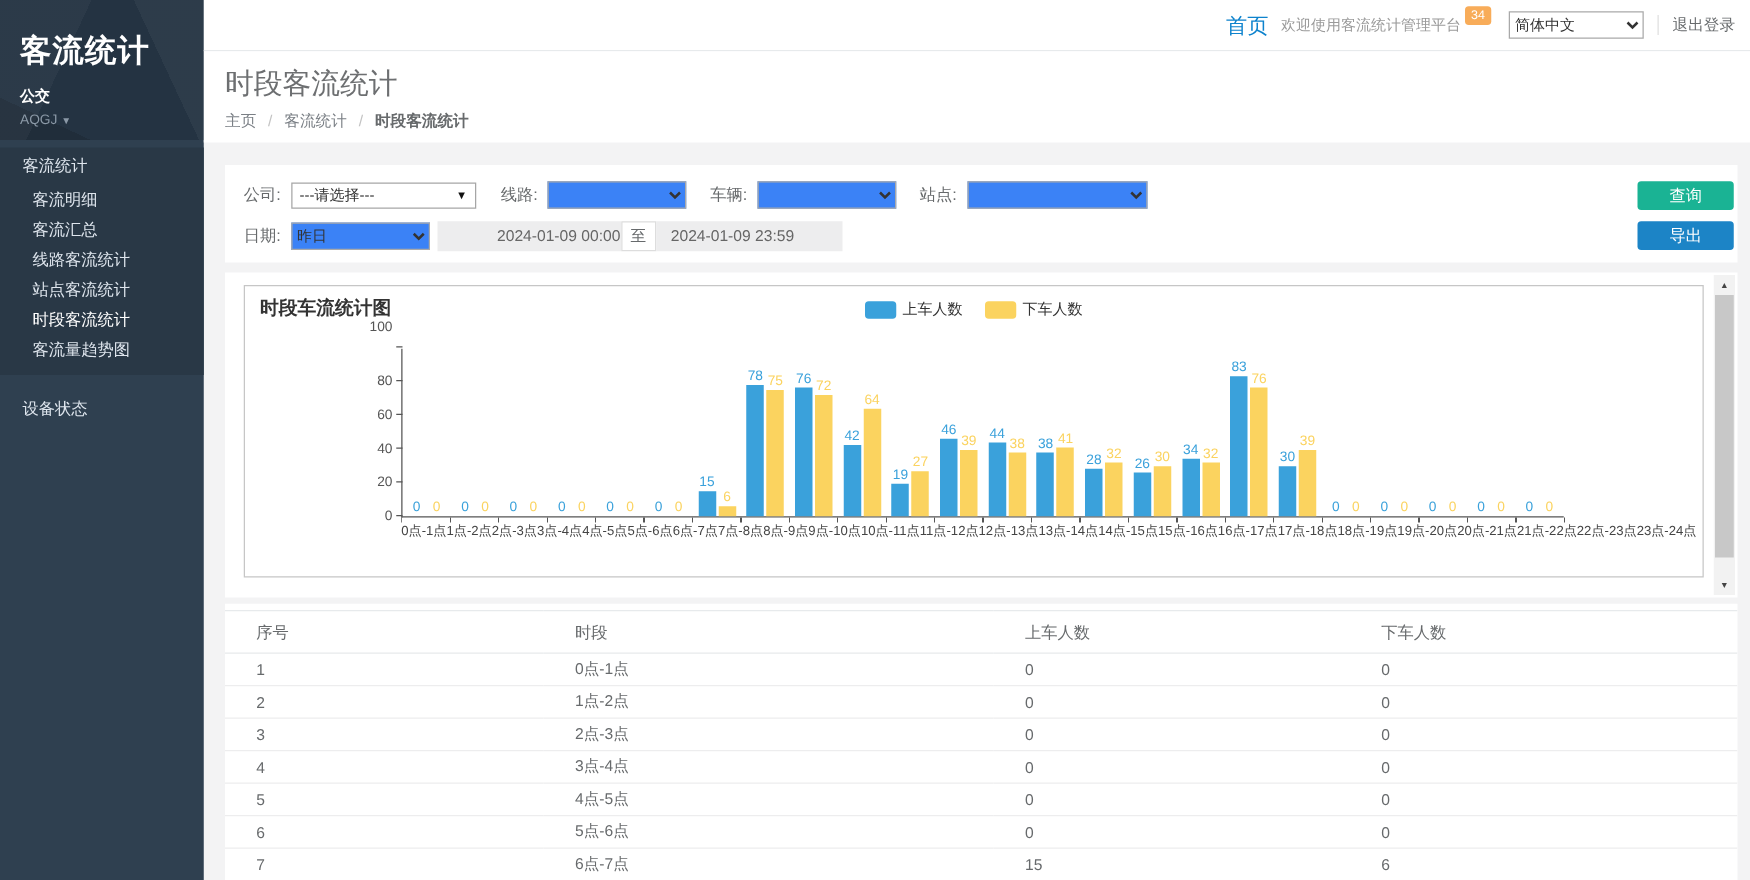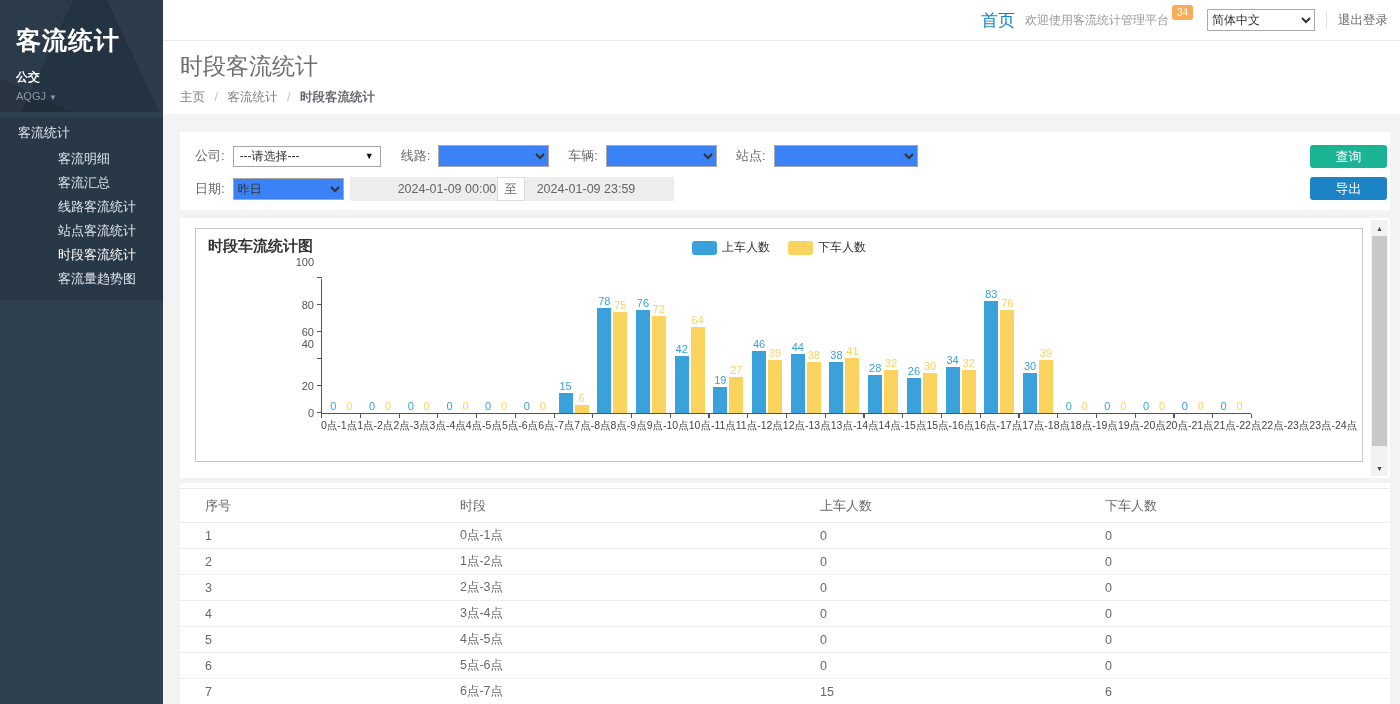--- a/index.html
+++ b/index.html
@@ -15,21 +15,21 @@
       linear-gradient(245deg, rgba(255,255,255,0.045) 0 26%, transparent 26%),
       linear-gradient(25deg, rgba(0,0,0,0.12) 0 18%, transparent 18%); }
   .logo-title { color:#fff; font-size:25px; font-weight:bold; letter-spacing:1px; }
   .org-name { color:#fff; font-size:12px; font-weight:bold; margin-top:12px; }
   .user-row { color:#8b99a7; font-size:11px; margin-top:4px; cursor:pointer; }
   .user-caret { font-size:8px; color:#8b99a7; margin-left:3px; }
   .nav { margin-top:6px; }
   .nav-group { background:#293846; margin-bottom:12px; padding-bottom:8px; }
   .nav-item { color:#dfe6ee; font-size:13px; cursor:pointer; }
   .nav-item.section { height:30px; line-height:30px; padding-left:18px; margin-top:4px; }
-  .nav-item.sub { height:24px; line-height:24px; padding-left:58px;font-family:Liberation Mono, monospace; }
+  .nav-item.sub { height:24px; line-height:24px; padding-left:26px; }
   .nav-item.sub.active { color:#ffffff; }
 
   
   .main { flex:1; display:flex; flex-direction:column; min-width:0; }
   .topbar { height:41px; background:#fff; border-bottom:1px solid #e7eaec;
     display:flex; align-items:center; justify-content:flex-end; padding-right:12px; }
   .home-link { color:#0e83cd; font-size:17px; margin-right:10px; cursor:pointer; }
   .welcome-text { color:#9a9a9a; font-size:12px; }
   .badge { background:#f8ac59; color:#fff; font-size:10px; border-radius:3px;
     padding:2px 5px; margin-left:3px; transform:translateY(-8px); display:inline-block; }
@@ -127,20 +127,21 @@
     <div class="nav">
         <div class="nav-group">
           <div class="nav-item section">客流统计</div>
           <div class="nav-item sub">客流明细</div>
           <div class="nav-item sub">客流汇总</div>
           <div class="nav-item sub">线路客流统计</div>
           <div class="nav-item sub">站点客流统计</div>
           <div class="nav-item sub active">时段客流统计</div>
           <div class="nav-item sub">客流量趋势图</div>
         </div>
+        <div class="nav-item section">设备状态</div>
       </div>
   </div>
 
   <div class="main">
 
     <div class="topbar">
       <span class="home-link">首页</span>
       <span class="welcome-text">欢迎使用客流统计管理平台</span>
       <span class="badge">34</span>
       <select class="lang-select">
@@ -201,21 +202,21 @@
               <div class="legend-entry">
                 <div class="legend-swatch" style="background: rgb(251, 211, 95);"></div>
                 <span>下车人数</span>
               </div>
             </div>
           <div class="chart-plot">
               <div class="ytick-label" style="bottom: -6px;">0</div>
               <div class="ytick-mark" style="bottom: 0px;"></div>
               <div class="ytick-label" style="bottom: 21px;">20</div>
               <div class="ytick-mark" style="bottom: 27px;"></div>
-              <div class="ytick-label" style="bottom: 63px;">40</div>
+              <div class="ytick-label" style="bottom: 48px;">40</div>
               <div class="ytick-mark" style="bottom: 54px;"></div>
               <div class="ytick-label" style="bottom: 75px;">60</div>
               <div class="ytick-mark" style="bottom: 81px;"></div>
               <div class="ytick-label" style="bottom: 102px;">80</div>
               <div class="ytick-mark" style="bottom: 108px;"></div>
               <div class="ytick-label" style="bottom: 145px;">100</div>
               <div class="ytick-mark" style="bottom: 135px;"></div>
               <div class="bar-group">
                 <div class="bar-col">
                   <div class="bar-value" style="color: rgb(58, 161, 219);">0</div>

